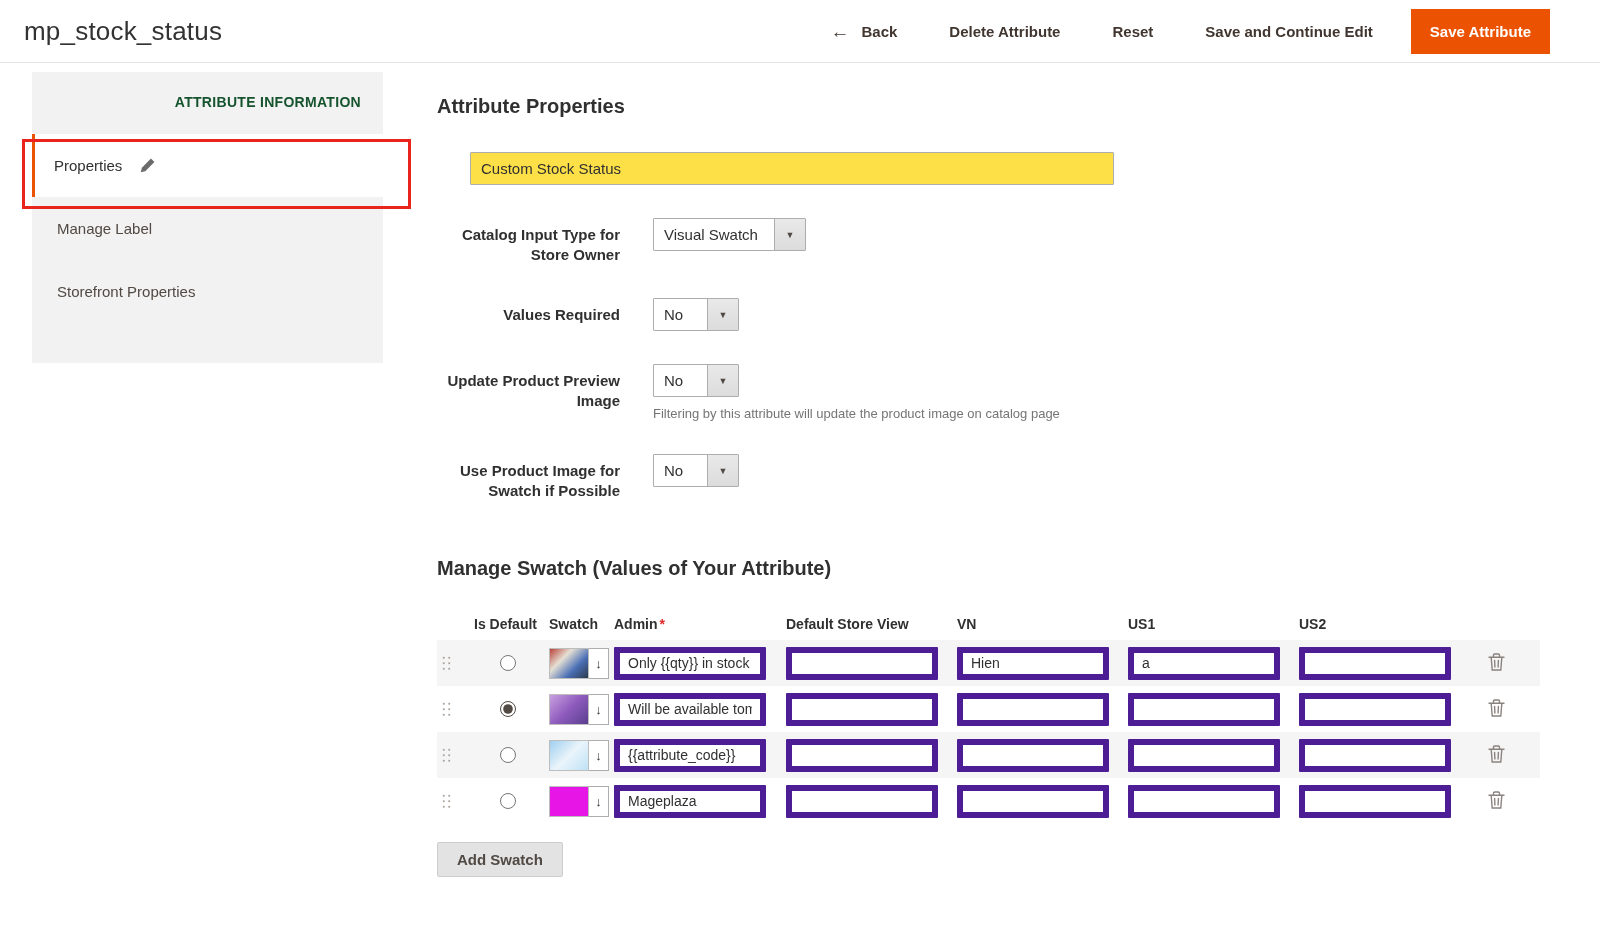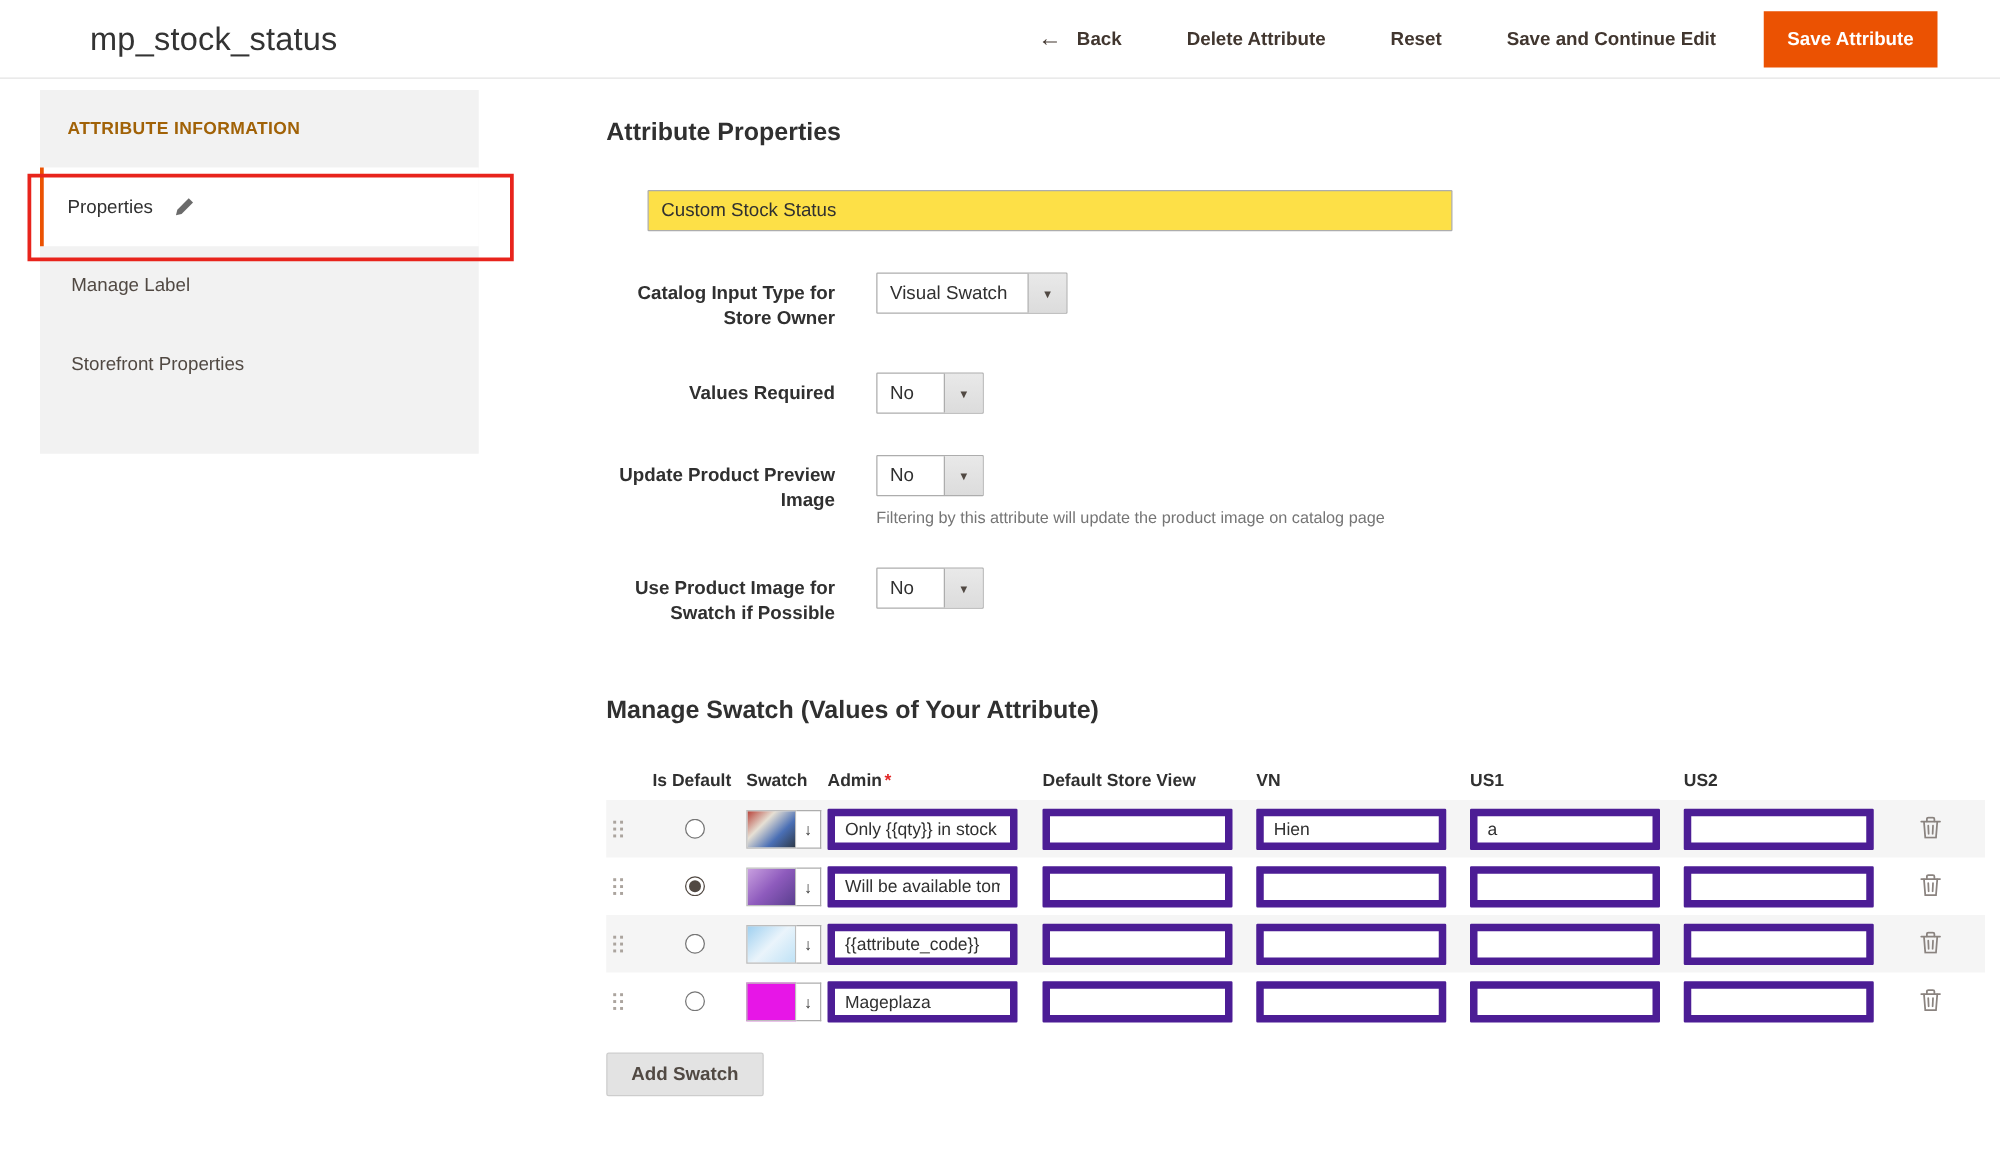--- a/index.html
+++ b/index.html
@@ -8,61 +8,62 @@
     font-family: "Liberation Sans", "DejaVu Sans", sans-serif;
     background:#fff; color:#303030; overflow:hidden; position:relative;
   }
   .page { position:relative; width:1600px; height:938px; }
 
   
   .header {
     display:flex; align-items:center; height:63px;
     padding:0 50px 0 24px; background:#fff; border-bottom:1px solid #e3e3e3;
   }
-  .page-title { font-size:26px; font-weight:400; color:#333; flex:1; letter-spacing:.2px;margin-left:48px; }
+  .page-title { font-size:26px; font-weight:400; color:#333; flex:1; letter-spacing:.2px; }
   .header-actions { display:flex; align-items:center; gap:52px; }
   .hdr-btn {
     background:none; border:none; font-family:inherit;
     font-size:15px; font-weight:700; color:#41362f; cursor:pointer; white-space:nowrap;
   }
   .back-btn { display:flex; align-items:center; gap:12px; }
   .back-arrow { font-size:19px; font-weight:400; line-height:1; }
   .save-btn {
     background:var(--primary,#eb5202); color:#fff; border:none; font-family:inherit;
     font-size:15px; font-weight:700; padding:14px 19px; cursor:pointer; margin-left:-14px;
   }
 
   
   .sidebar {
     position:absolute; left:32px; top:72px; width:351px;
     background:#f2f2f2; padding-bottom:40px;
   }
   .sidebar-title {
-    font-size:14px; font-weight:700; color:#a16207; letter-spacing:.3px;
+    font-size:14px; font-weight:700; color:#14532d; letter-spacing:.3px;
     padding:22px 22px 24px 22px;
+    text-align:right;
   }
   .sidebar-item {
     height:63px; display:flex; align-items:center; gap:12px;
     padding-left:22px; font-size:15px; color:#514943; cursor:pointer;
     border-left:3px solid transparent;
   }
   .sidebar-item.active {
     background:#fff; color:#303030; border-left:3px solid var(--primary,#eb5202);
     padding-left:19px;
   }
   .pencil { display:inline-flex; margin-left:6px; }
 
   
   .annotation-box {
     position:absolute; left:22px; top:139px; width:389px; height:70px;
     border:3px solid var(--annotation,#e8241c); pointer-events:none; z-index:5;
   }
 
   
-  .main { position:absolute; left:437px; top:95px; width:1103px;margin-left:48px; }
+  .main { position:absolute; left:437px; top:95px; width:1103px; }
   .section-title { font-size:20px; font-weight:600; color:#303030; margin-bottom:34px; }
 
   .form-row { display:flex; margin-bottom:33px; }
   .field-label {
     width:183px; text-align:right; font-size:15px; font-weight:600; color:#303030;
     line-height:20px; padding-top:7px; flex:none;
   }
   .req { color:var(--required,#e22626); margin-left:2px; font-weight:600; }
   .control { margin-left:33px; }
   .text-input {

